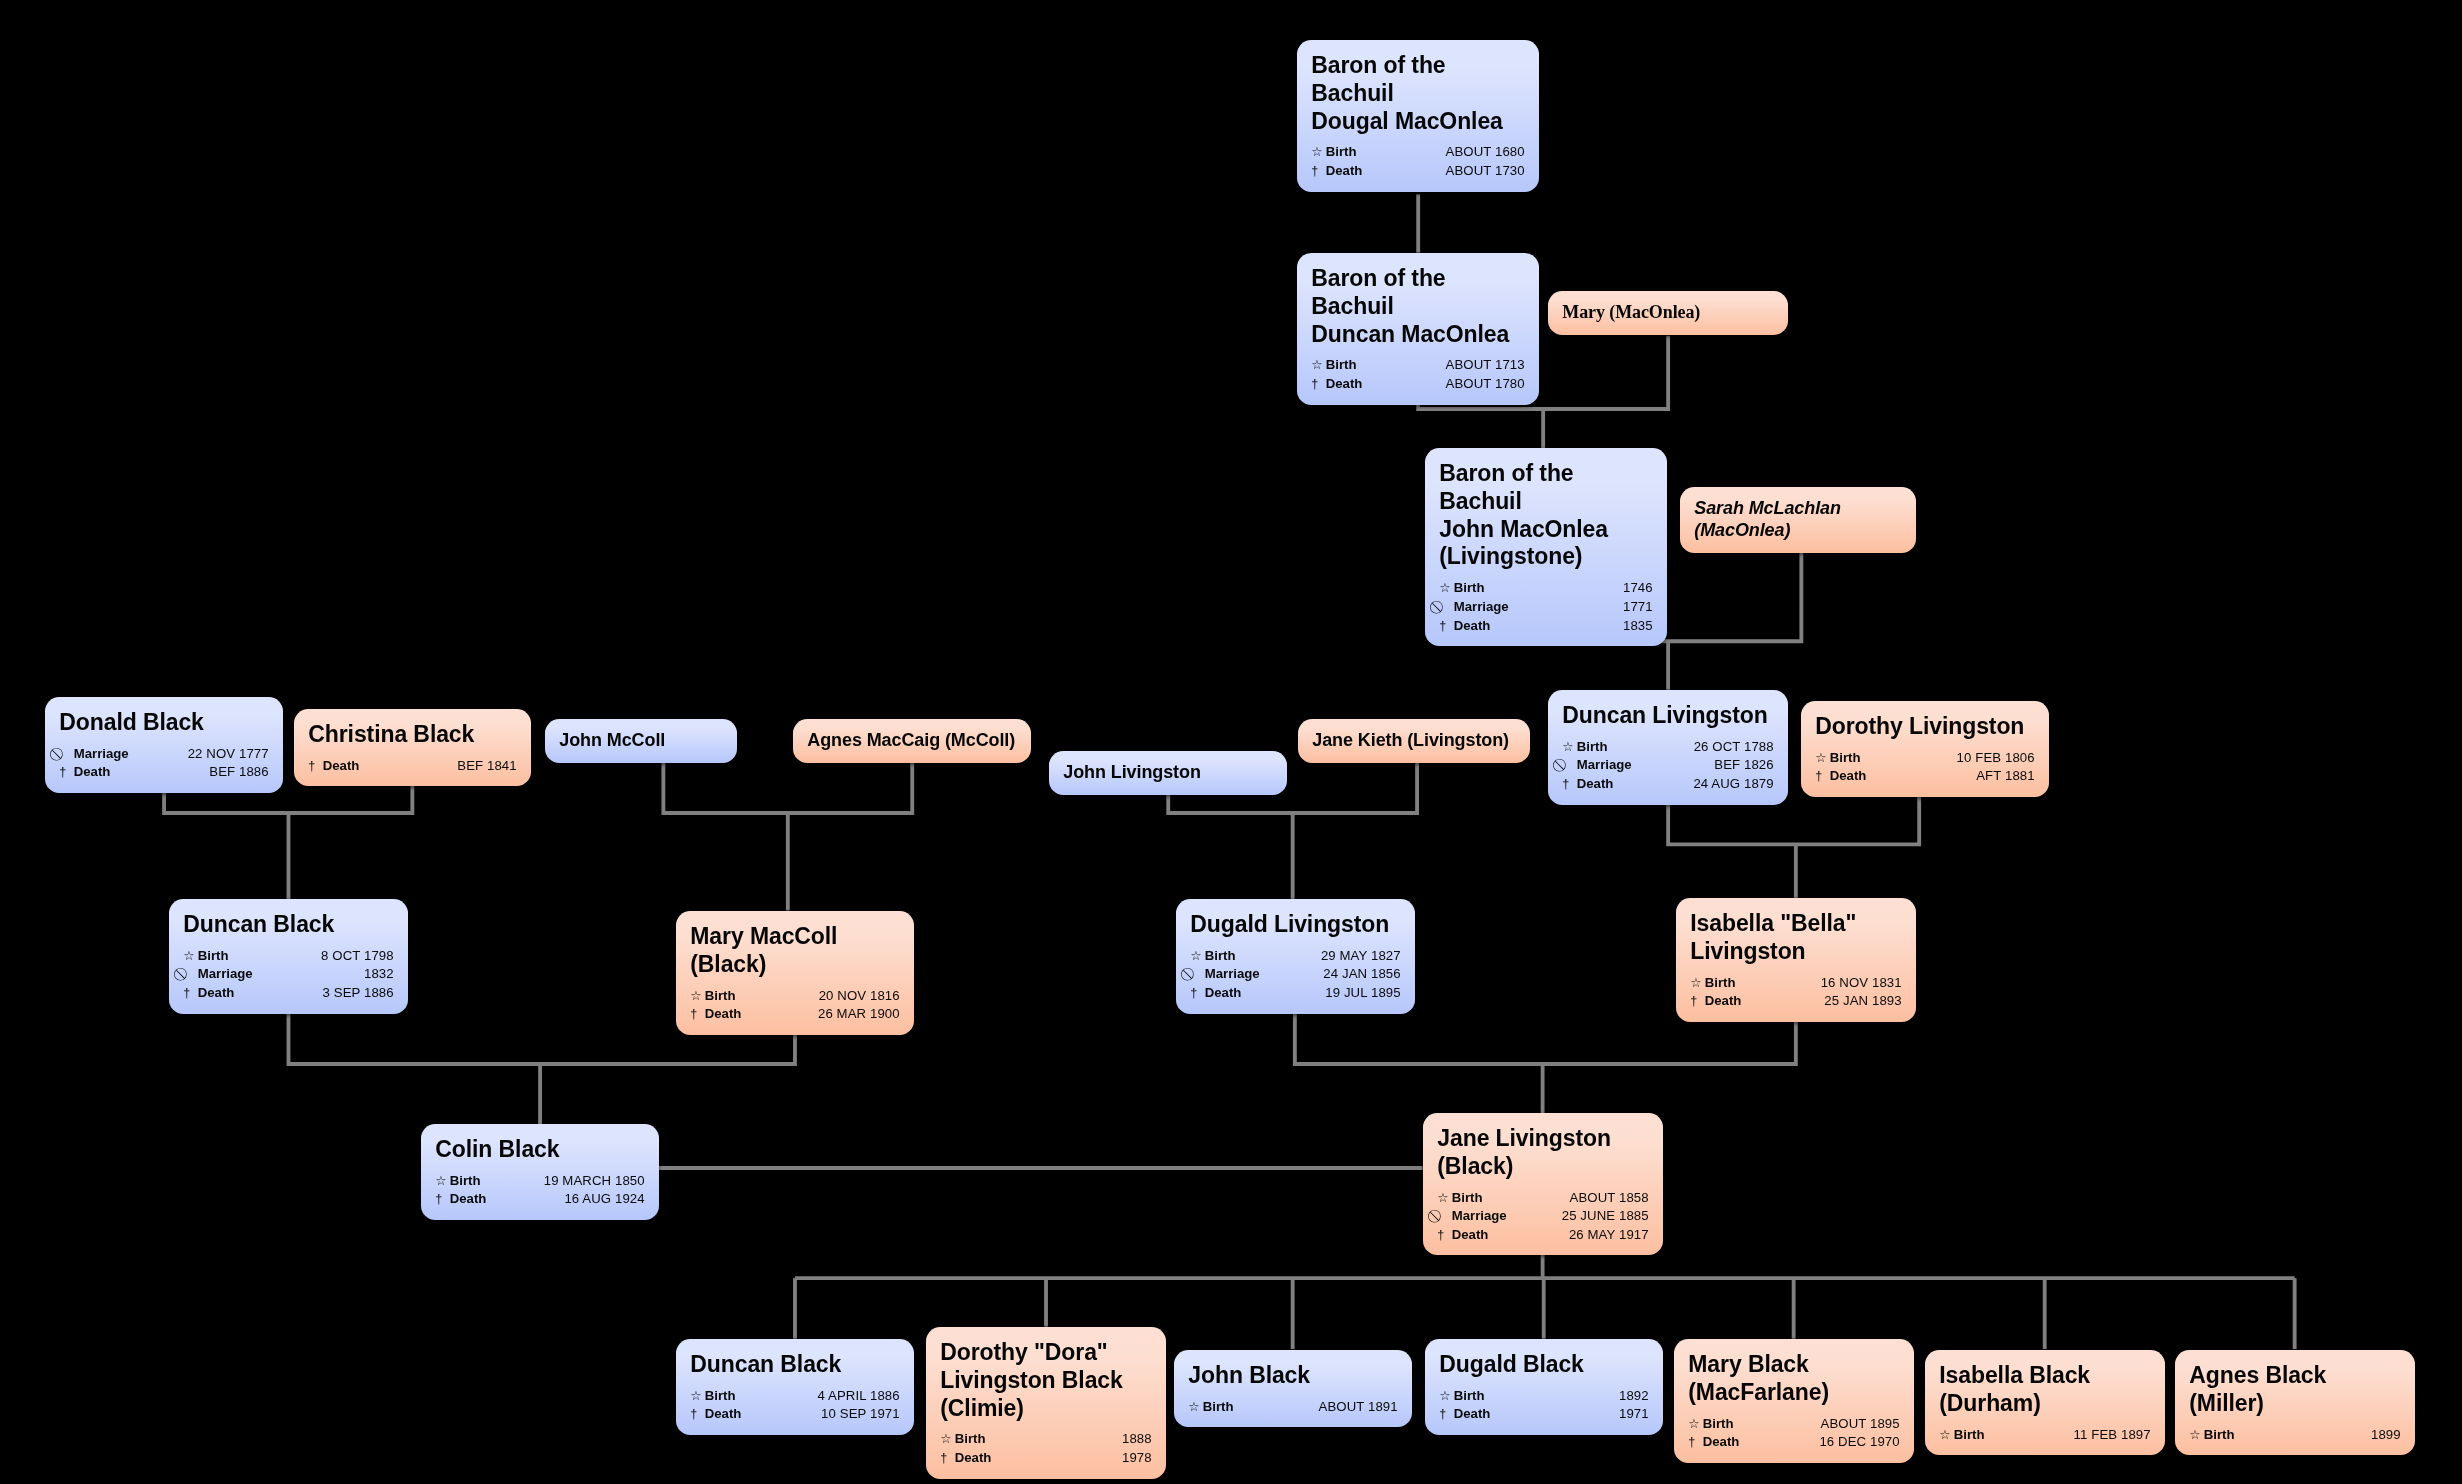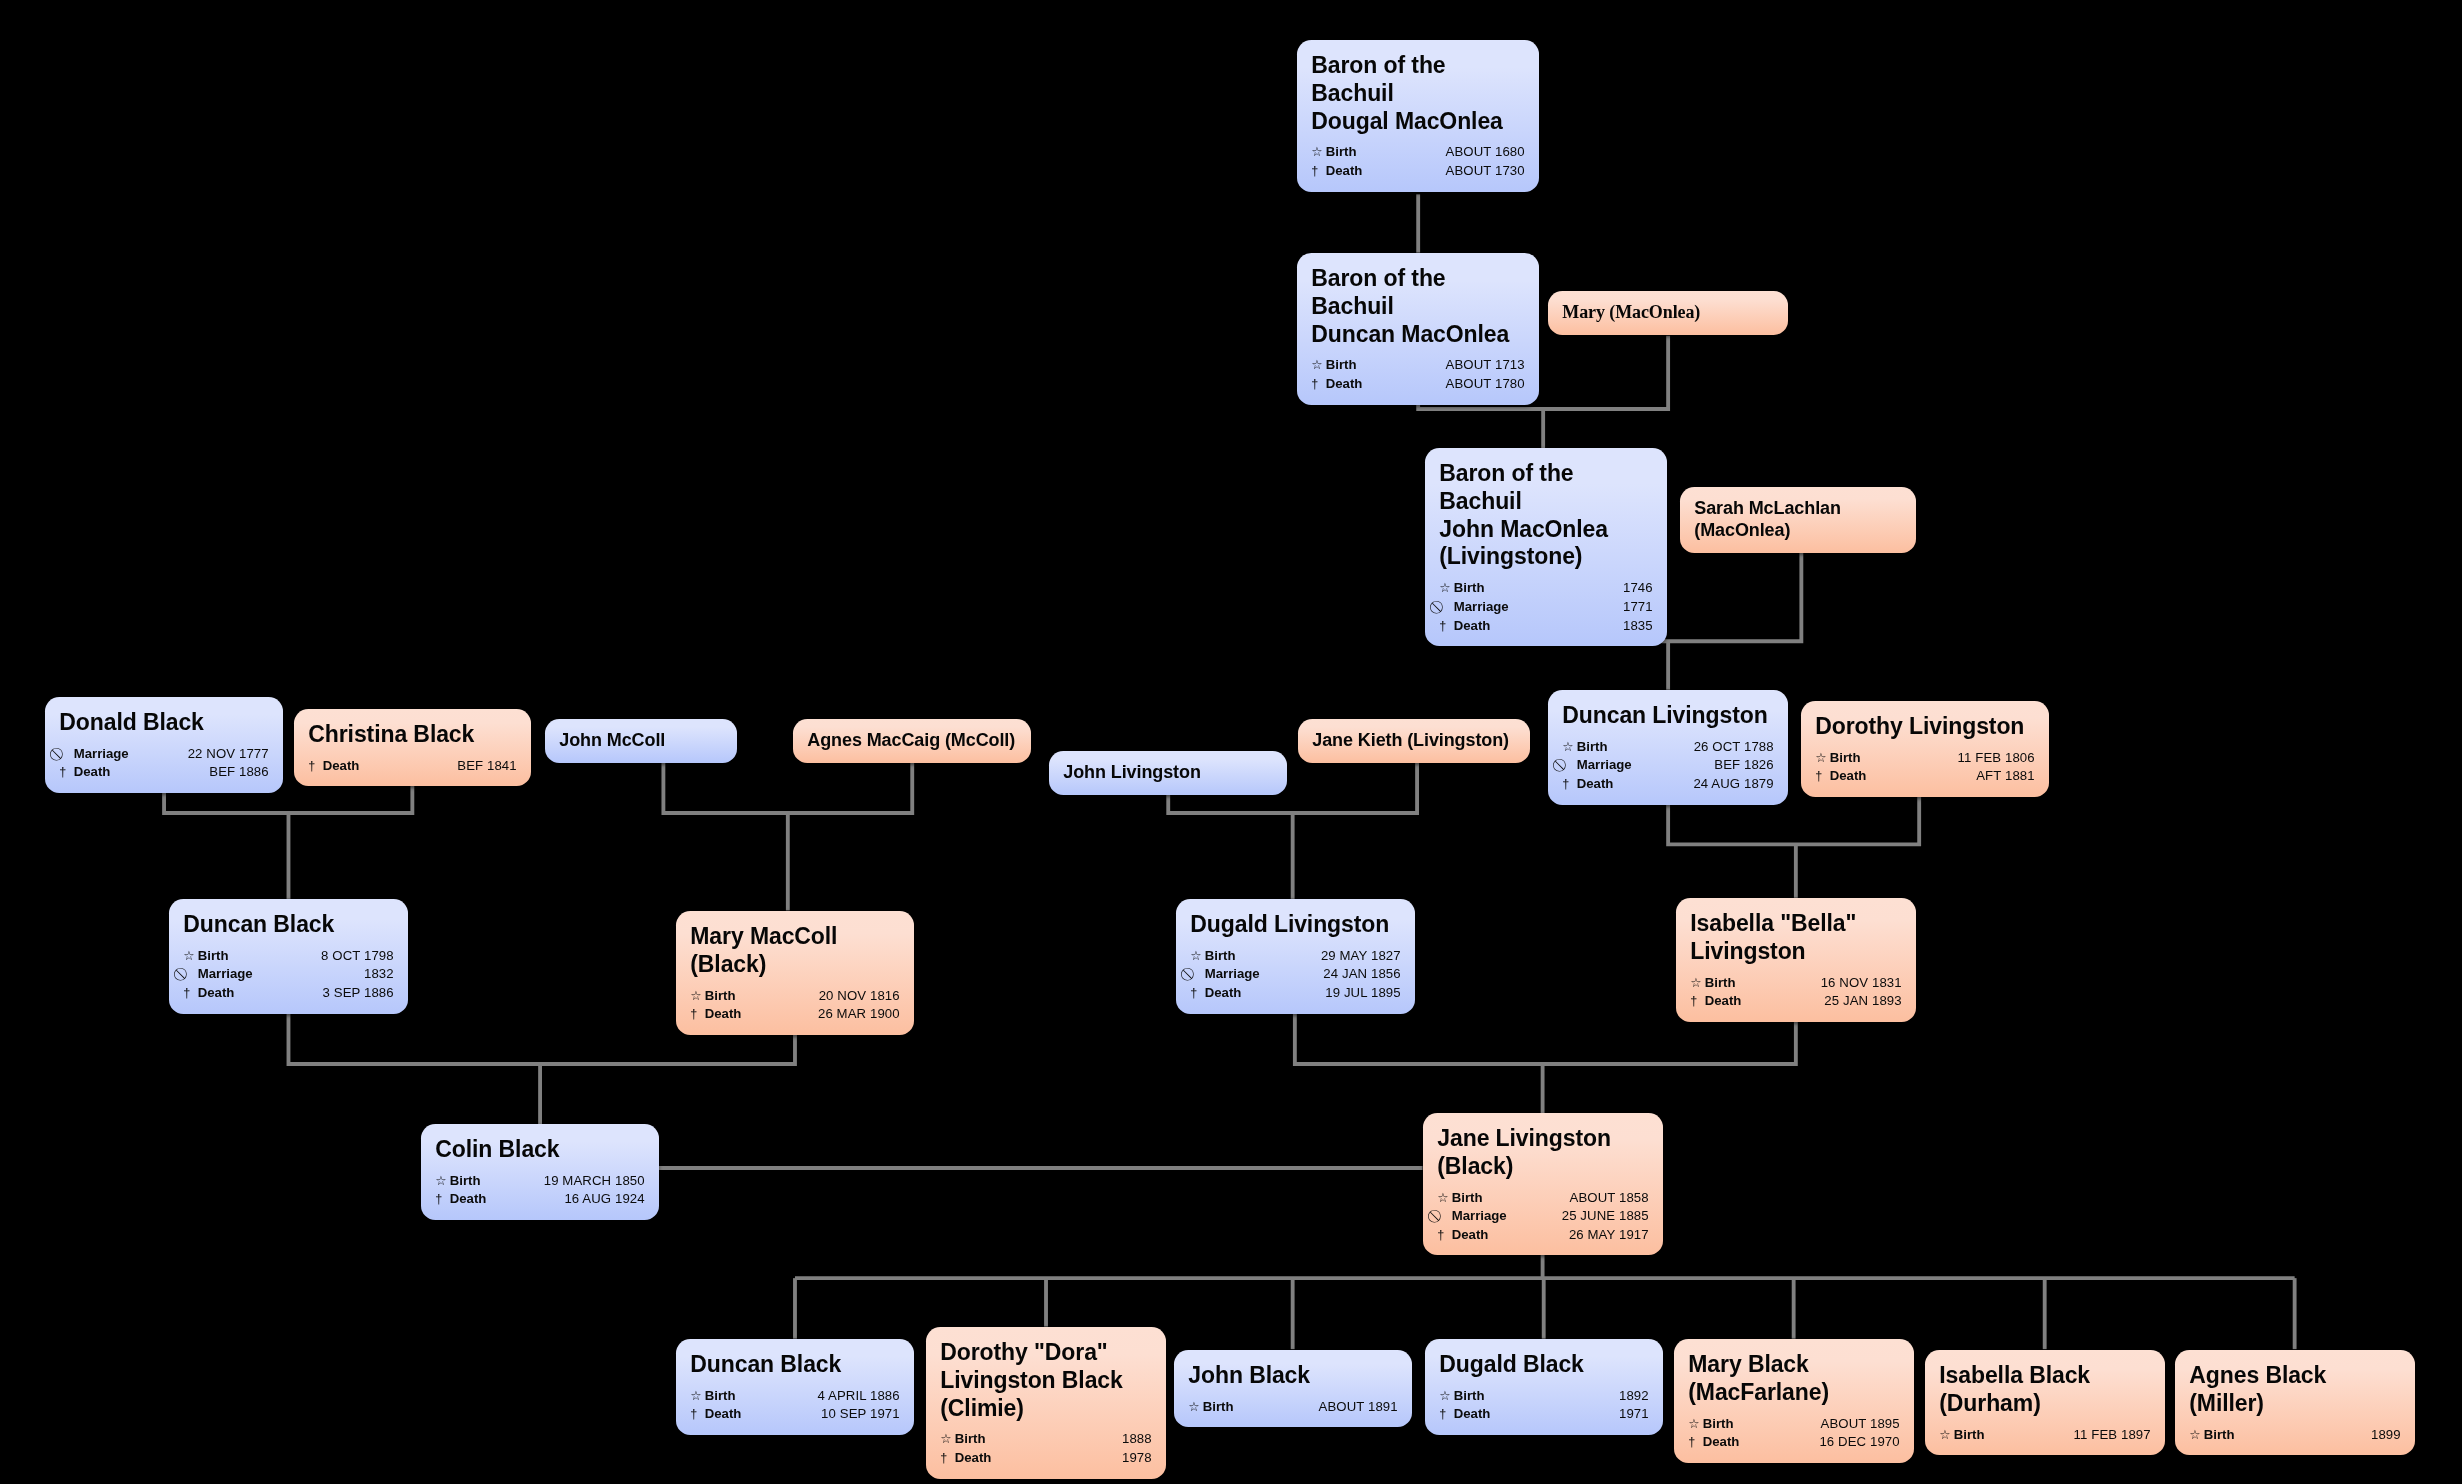--- a/index.html
+++ b/index.html
@@ -163,21 +163,21 @@
           </div>
           <div class="fact">
             <span class="lbl">
               <span class="ico">†</span>
               <span>Death</span>
             </span>
             <span class="val">1835</span>
           </div>
         </div>
       </div>
-      <div class="card female compact" style="left: 1680px; top: 487px; width: 236px;">
+      <div class="card female compact" style="left: 1680px; top: 487px; width: 236px; font-style: italic;">
         <div class="nm">Sarah McLachlan
 (MacOnlea)</div>
       </div>
       <div class="card male" style="left: 45px; top: 697px; width: 238px;">
         <div class="nm">Donald Black</div>
         <div class="facts">
           <div class="fact">
             <span class="lbl">
               <span class="ico">⃠</span>
               <span>Marriage</span>
@@ -244,21 +244,21 @@
         </div>
       </div>
       <div class="card female" style="left: 1801px; top: 701px; width: 248px;">
         <div class="nm">Dorothy Livingston</div>
         <div class="facts">
           <div class="fact">
             <span class="lbl">
               <span class="ico">☆</span>
               <span>Birth</span>
             </span>
-            <span class="val">11 FEB 1806</span>
+            <span class="val">10 FEB 1806</span>
           </div>
           <div class="fact">
             <span class="lbl">
               <span class="ico">†</span>
               <span>Death</span>
             </span>
             <span class="val">AFT 1881</span>
           </div>
         </div>
       </div>

